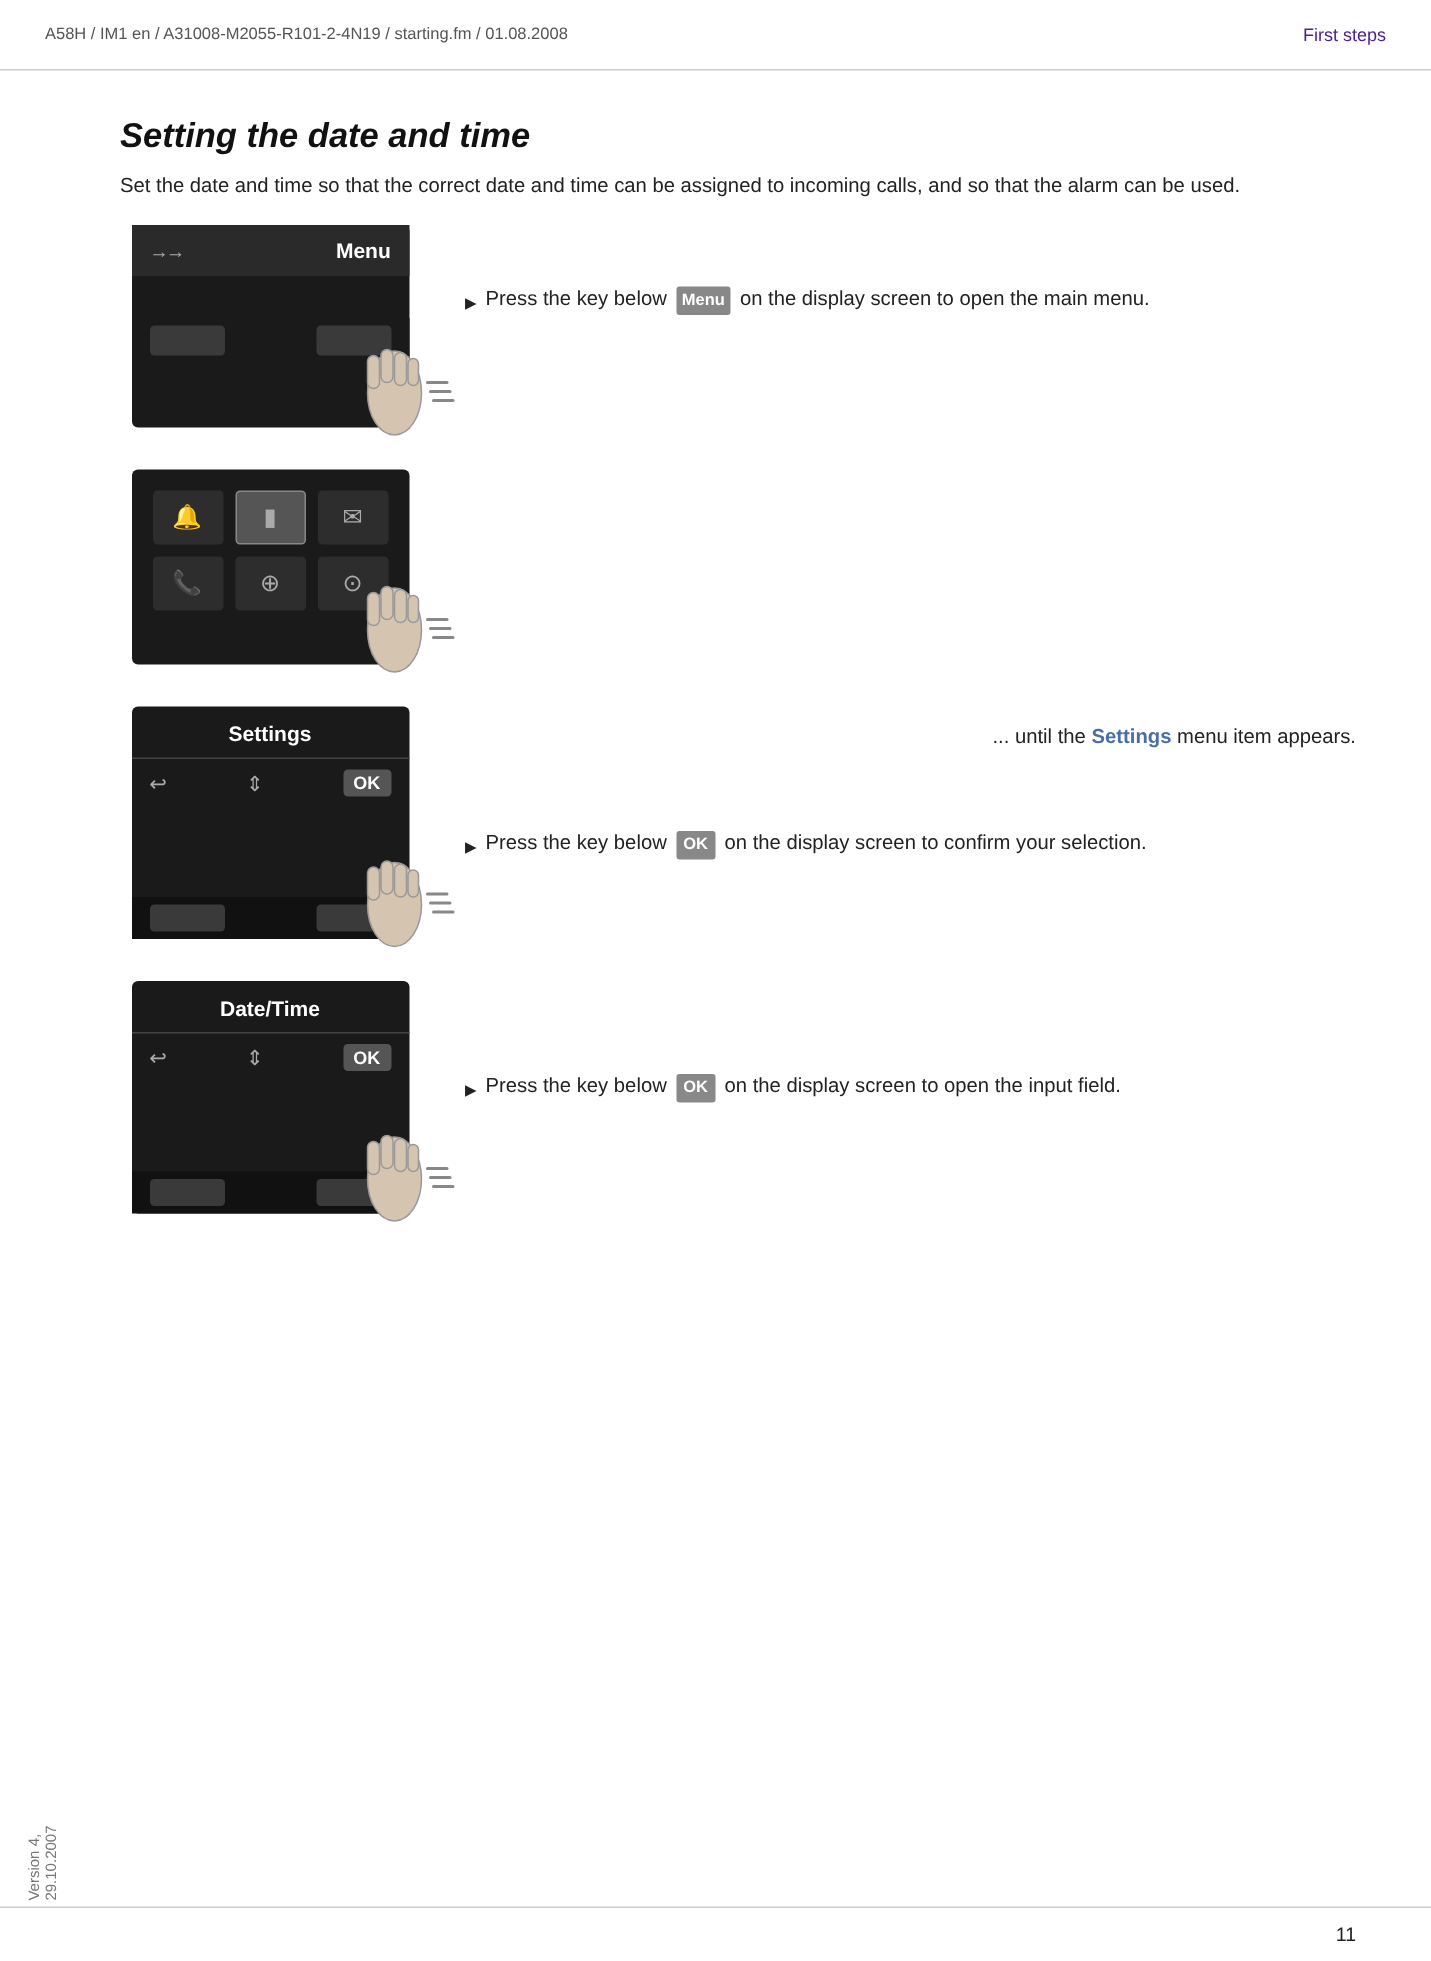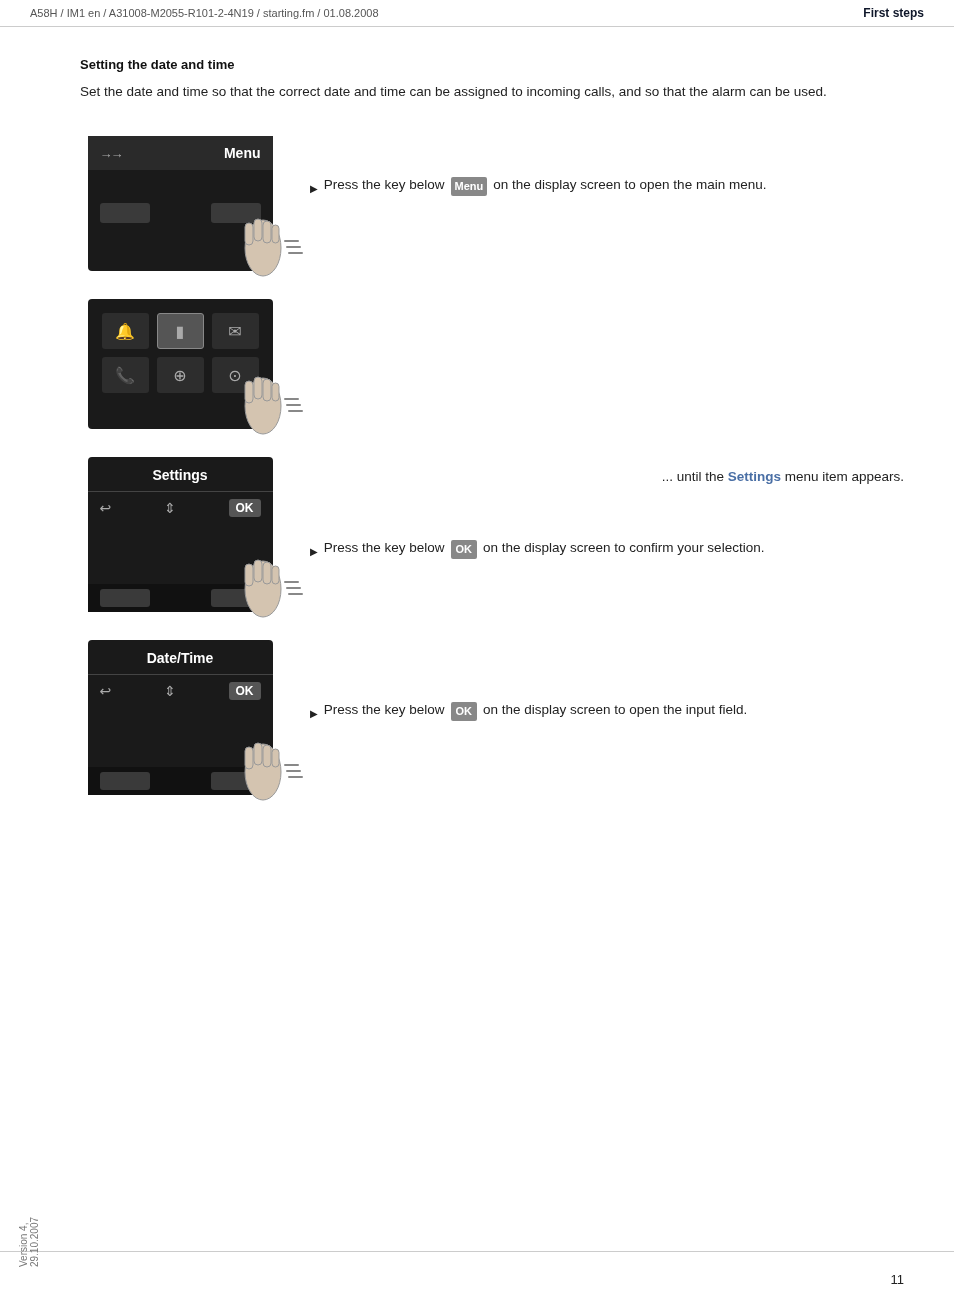--- a/index.html
+++ b/index.html
@@ -9,52 +9,53 @@
       background: #fff;
       font-family: Arial, Helvetica, sans-serif;
       font-size: 14px;
       color: #222;
       position: relative;
     }
 
     
     .header {
       border-bottom: 1px solid #ccc;
-      padding: 6px 30px;
+      padding: 16px 30px;
       font-size: 11px;
       color: #555;
       display: flex;
       justify-content: space-between;
       align-items: center;
     }
 
     
     .header-right {
-      font-weight: bold;
+      font-weight: normal;
       font-size: 12px;
-      color: #0f172a;
+      color: #4c1d95;
     }
 
     
     .content {
       padding: 30px 50px 30px 80px;
     }
 
     
     .section-title {
-      font-size: 13px;
+      font-size: 23px;
       font-weight: bold;
       margin-bottom: 10px;
       color: #111;
+      font-style: italic;
     }
 
     .section-desc {
       font-size: 13.5px;
       color: #222;
-      margin-bottom: 34px;
+      margin-bottom: 16px;
       line-height: 1.5;
     }
 
     
     .step-row {
       display: flex;
       flex-direction: row;
       align-items: flex-start;
       margin-bottom: 28px;
       gap: 30px;
@@ -308,21 +309,21 @@
       font-weight: bold;
     }
 
     
     .footer {
       position: absolute;
       bottom: 0;
       left: 0;
       right: 0;
       border-top: 1px solid #ccc;
-      padding: 20px 30px;
+      padding: 10px 30px;
       display: flex;
       justify-content: space-between;
       align-items: center;
       font-size: 11px;
       color: #555;
     }
 
     .footer-version {
       writing-mode: vertical-rl;
       transform: rotate(180deg);

